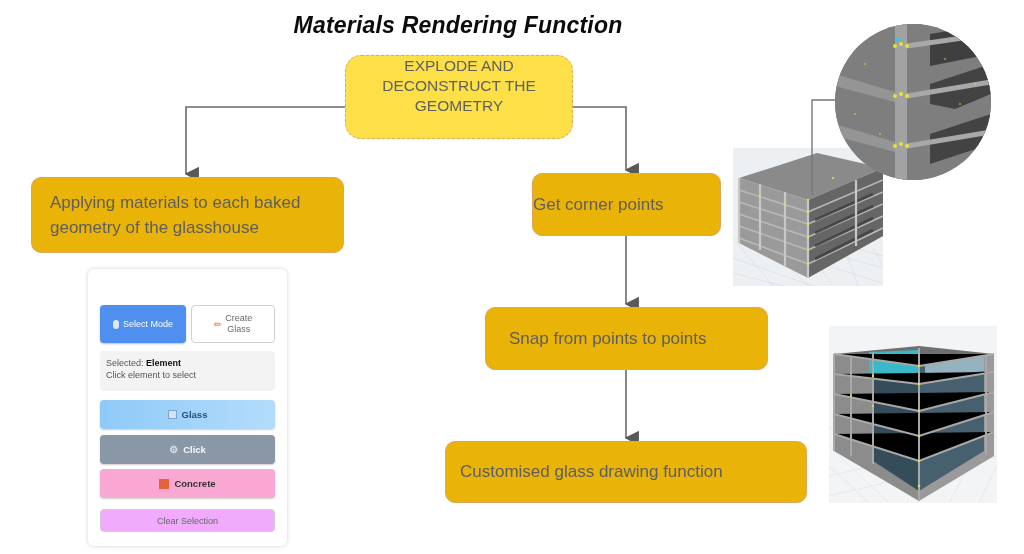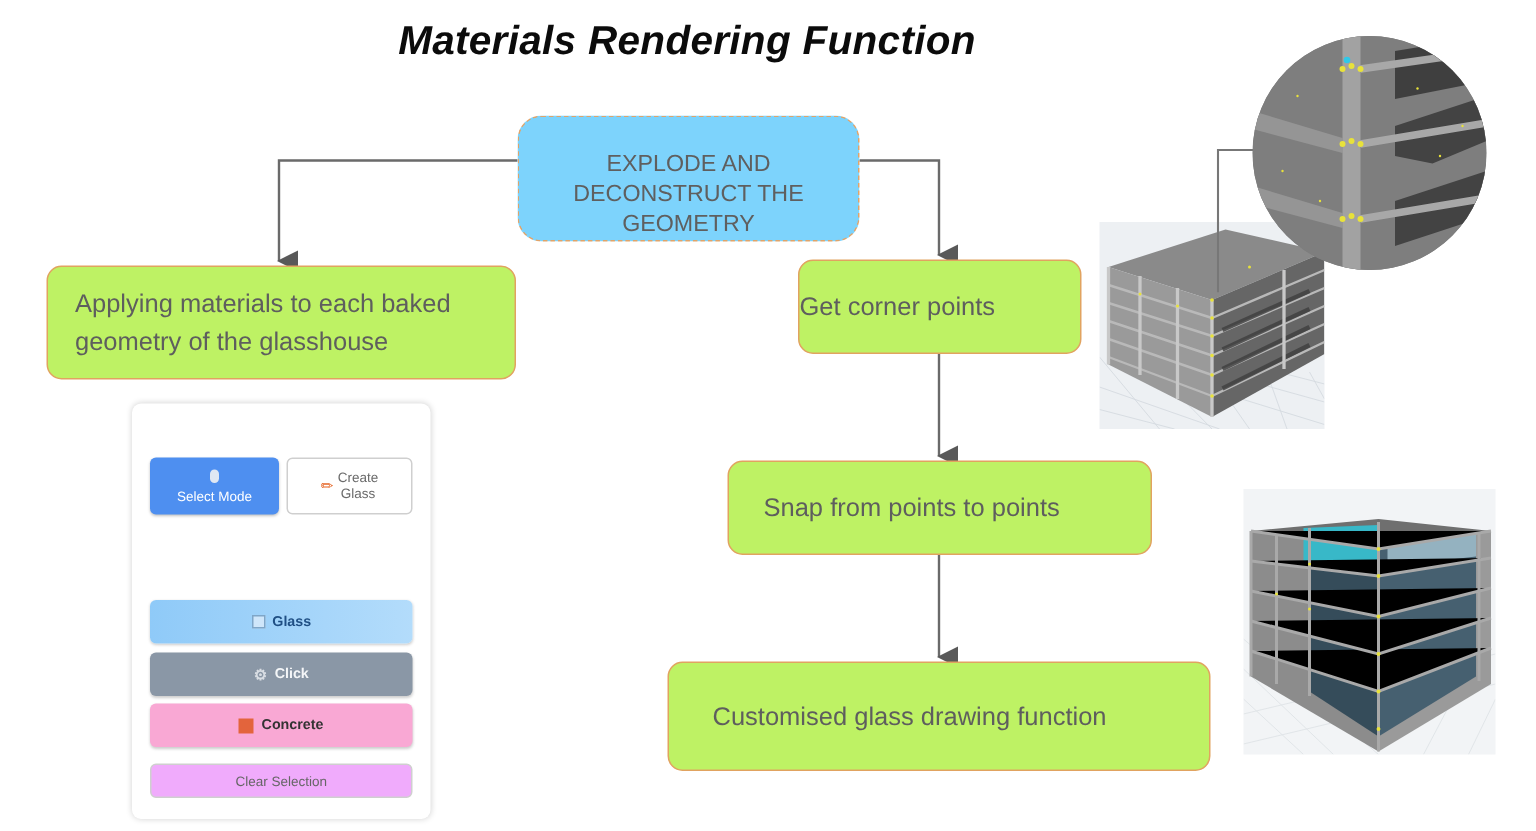--- a/index.html
+++ b/index.html
@@ -2,41 +2,41 @@
 <html><head>
   <meta charset="utf-8">
   <style>
     * { box-sizing: border-box; margin: 0; padding: 0; }
     html, body { width: 1024px; height: 554px; background: #ffffff; overflow: hidden; }
     body { position: relative; font-family: "Liberation Sans", sans-serif; }
 
     .title {
       position: absolute; left: 0; width: 916px; top: 12px; text-align: center;
       font-family: "Liberation Sans", sans-serif; font-weight: bold; font-style: italic;
-      font-size: 27px; color: #0b0b0b; letter-spacing: 0.2px;
+      font-size: 23px; color: #0b0b0b; letter-spacing: 0.2px;
     }
 
     .connectors { position: absolute; left: 0; top: 0; width: 1024px; height: 554px; pointer-events: none; }
 
     .start-box {
-      position: absolute; left: 345px; top: 77px; width: 228px; height: 84px;
-      border: 1.5px dashed #e0a46a; border-radius: 16px; background: #7dd3fc;
-      display: flex; align-items: flex-end; justify-content: center; text-align: center;
+      position: absolute; left: 345px; top: 55px; width: 228px; height: 84px;
+      border: 1.5px dashed #e0a46a; border-radius: 16px; background: #fde047;
+      display: flex; align-items: flex-start; justify-content: center; text-align: center;
       color: #5f5f5f; font-size: 15.5px; line-height: 20px; padding: 0 10px;
     }
 
     .node {
-      position: absolute; background: #bef264; border: 1.5px solid #e1a360; border-radius: 10px;
+      position: absolute; background: #eab308; border: 1.5px solid #e1a360; border-radius: 10px;
       color: #5e5e5e; font-size: 17px; display: flex; align-items: center;
     }
     .node span { white-space: pre-line; }
     .node-apply { left: 31px; top: 177px; width: 313px; height: 76px; padding-left: 18px; line-height: 25px; }
     .node-corner { left: 532px; top: 173px; width: 189px; height: 63px; }
     .node-snap { left: 485px; top: 307px; width: 283px; height: 63px; padding-left: 23px; }
-    .node-glass { left: 445px; top: 441px; width: 362px; height: 73px; padding-left: 29px; }
+    .node-glass { left: 445px; top: 441px; width: 362px; height: 62px; padding-left: 14px; }
 
     
     .panel {
       position: absolute; left: 88px; top: 269px; width: 199px; height: 277px;
       background: #ffffff; border-radius: 6px;
       box-shadow: 0 0 4px rgba(0,0,0,0.18);
     }
     .panel-header {
       position: absolute; left: 0; top: 12px; width: 100%; text-align: center;
       font-size: 11.5px; font-weight: bold; color: #2a2a2a;
@@ -45,21 +45,20 @@
     .palette-icon {
       width: 11px; height: 11px; border-radius: 50%;
       background: radial-gradient(circle at 35% 35%, #f6b9a6 0 30%, #e4786c 31% 100%);
       display: inline-block;
     }
     .btn-row { position: absolute; left: 12px; top: 36px; width: 175px; display: flex; gap: 5px; }
     .btn-select {
       width: 86px; height: 38px; background: #4e8ff0; border-radius: 4px; color: #fff;
       font-size: 9px; display: flex; align-items: center; justify-content: center; gap: 4px;
       box-shadow: 0 1px 2px rgba(0,0,0,0.25);
-      flex-direction: column;
     }
     .mouse-icon { width: 6px; height: 9px; background: #dfe7f3; border-radius: 3px; display: inline-block; }
     .btn-create {
       width: 84px; height: 38px; background: #fff; border: 1px solid #cfcfcf; border-radius: 4px;
       color: #6a6a6a; font-size: 9px; display: flex; align-items: center; justify-content: center;
       text-align: center; line-height: 11px; gap: 3px;
     }
     .pencil-icon { color: #e66a2c; font-size: 10px; }
     .status {
       position: absolute; left: 12px; top: 82px; width: 175px; height: 40px;
@@ -128,20 +127,27 @@
   <div class="btn-row">
     <div class="btn-select">
       <span class="mouse-icon"></span>
       <span>Select Mode</span>
     </div>
     <div class="btn-create">
       <span class="pencil-icon">✏</span>
       <span style="white-space:pre-line">Create
 Glass</span>
     </div>
+  </div>
+  <div class="status">
+    <div>
+      <span>Selected:</span>
+      <b>Element</b>
+    </div>
+    <div>Click element to select</div>
   </div>
   <div class="mat-btn mat-glass">
     <span class="glass-icon"></span>
     <span>Glass</span>
   </div>
   <div class="mat-btn mat-steel">
     <span class="gear-icon">⚙</span>
     <span>Click</span>
   </div>
   <div class="mat-btn mat-concrete">

